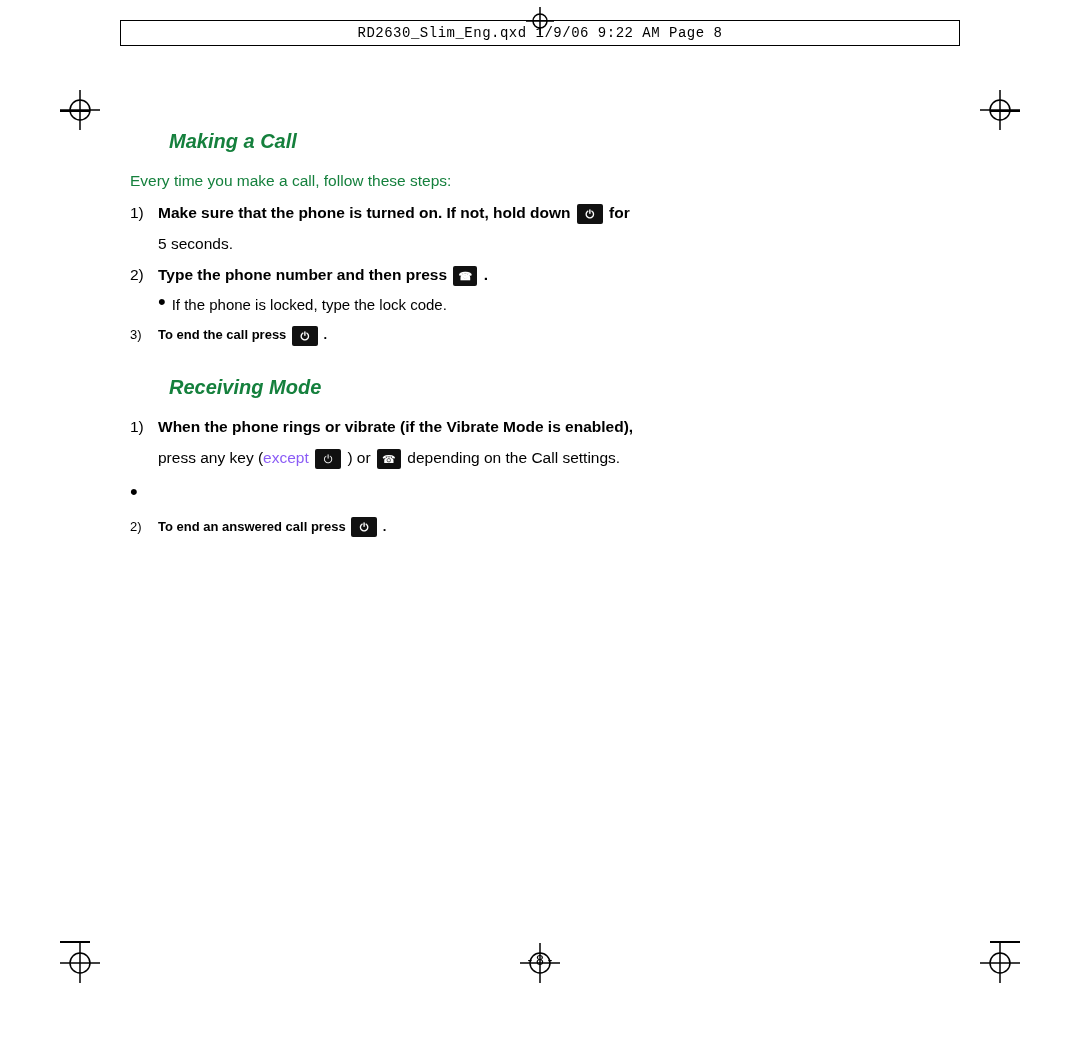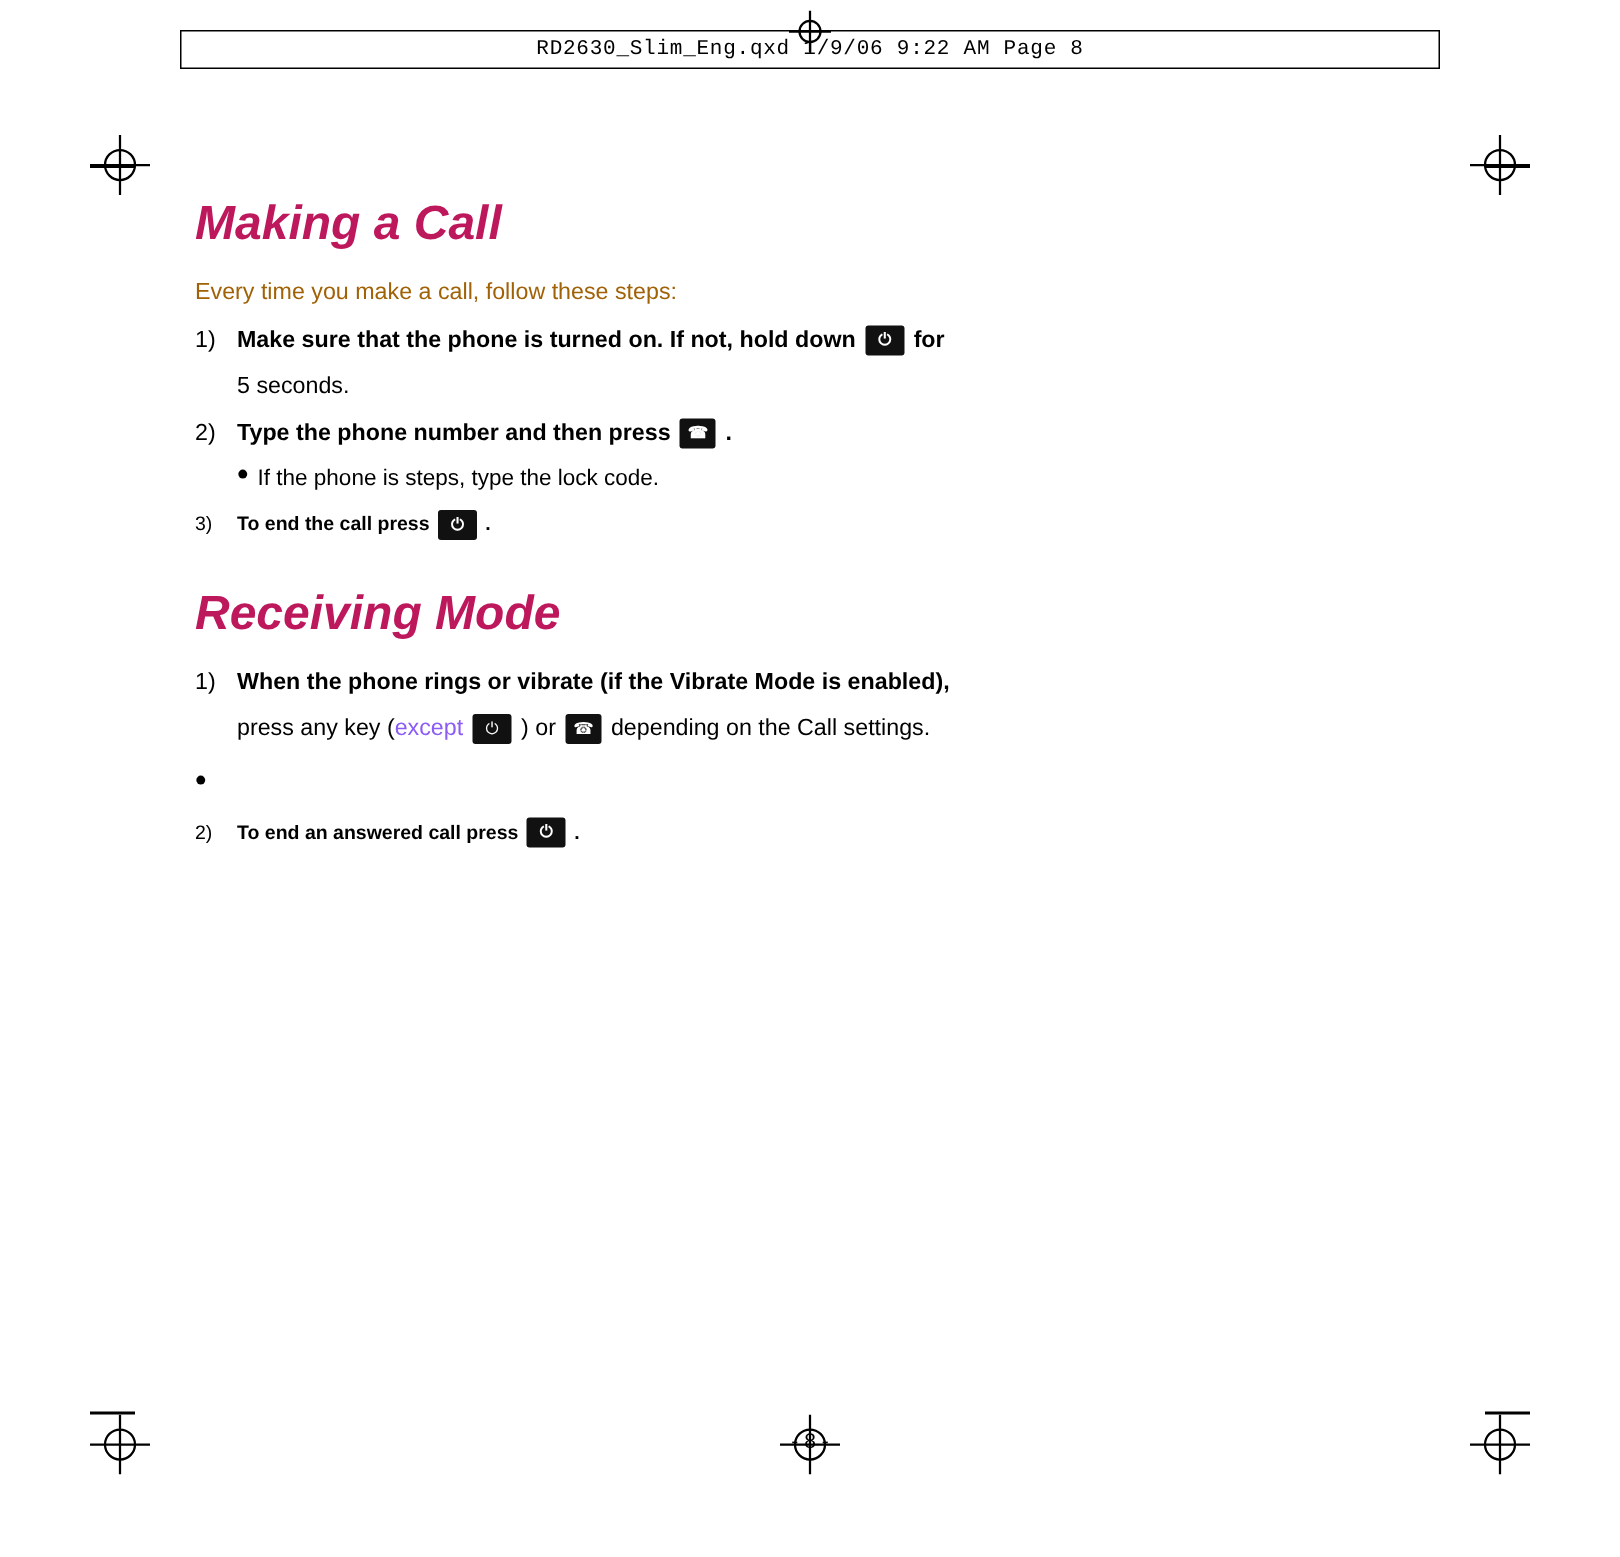--- a/index.html
+++ b/index.html
@@ -99,33 +99,34 @@
     .content {
       position: absolute;
       top: 130px;
       left: 130px;
       right: 130px;
       bottom: 110px;
     }
 
     
     .section-title {
-      font-size: 32px;
+      font-size: 20px;
       font-weight: bold;
-      color: #be185d;
+      color: #15803d;
       font-style: italic;
       margin-bottom: 16px;
       font-family: Arial, Helvetica, sans-serif;
+      margin-left: 39px;
     }
 
     
     .body-text {
       font-size: 15.5px;
       line-height: 1.55;
-      color: #a16207;
+      color: #15803d;
       margin-bottom: 8px;
     }
 
     .section-making {
       margin-bottom: 30px;
     }
 
     .section-receiving {
       margin-top: 10px;
     }
@@ -277,21 +278,21 @@
         <span class="step-number">2)</span>
         <span class="step-text">
           Type the phone number and then press
           <span class="icon-green-call">☎</span>
           .
         </span>
       </div>
 
       <div class="bullet-item">
         <span class="bullet-dot">•</span>
-        <span>If the phone is steps, type the lock code.</span>
+        <span>If the phone is locked, type the lock code.</span>
       </div>
 
       <div class="step">
         <span class="step-number small-text">3)</span>
         <span class="step-text small-text">
           To end the call press
           <span class="icon-power">⏻</span>
           .
         </span>
       </div>

